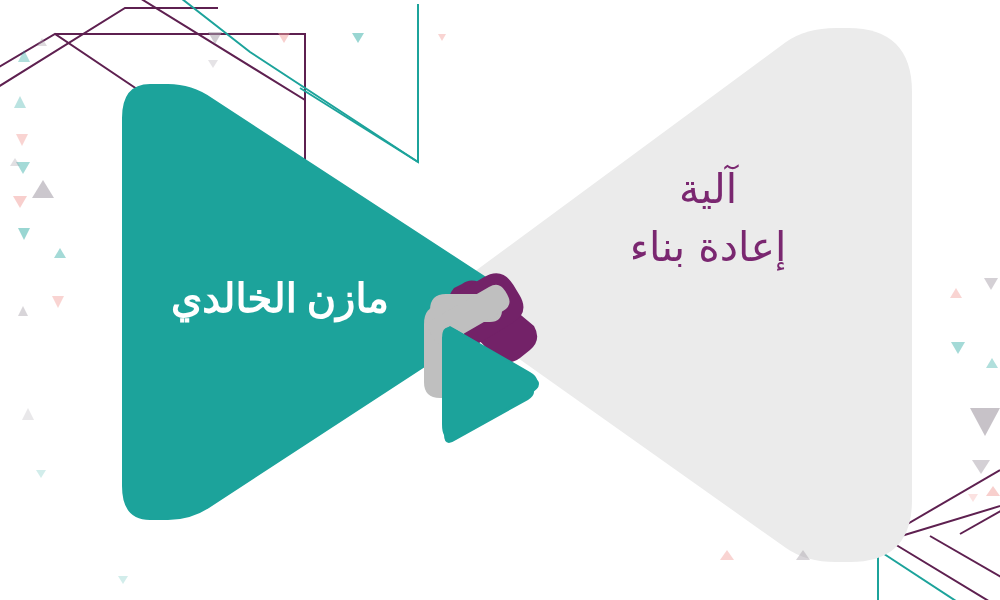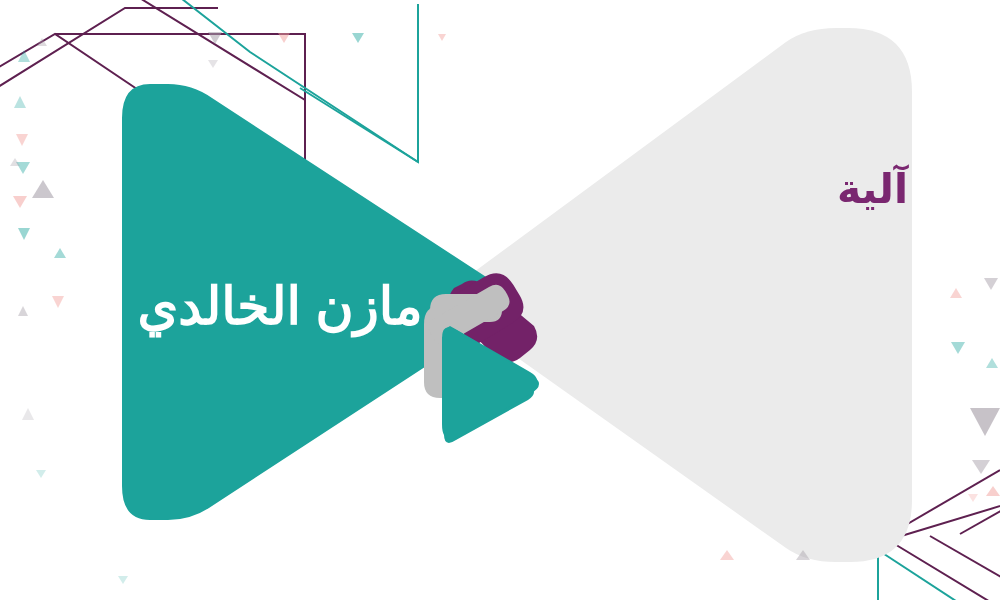--- a/index.html
+++ b/index.html
@@ -35,44 +35,43 @@
     position: absolute;
     right: 92px;
     top: 160px;
     width: 400px;
     text-align: center;
     direction: rtl;
     z-index: 5;
   }
   .title-line {
     font-family: "DejaVu Sans", "Liberation Sans", sans-serif;
-    font-weight: bold;
+    font-weight: normal;
     line-height: 1.42;
     white-space: nowrap;
     letter-spacing: 0px;
-    text-align: right;
   }
   .title-line-1 { font-size: 41px; color: #7a2770; }
   .title-line-2 { font-size: 41px; color: #7a2770; }
   .title-line-3 { font-size: 41px; color: #19847e; }
 
   
   #author-block {
     position: absolute;
     left: 120px;
     top: 275px;
     width: 320px;
     text-align: center;
     direction: rtl;
     z-index: 5;
   }
   .author-name {
-    font-family: Liberation Sans, sans-serif;
+    font-family: Liberation Serif, serif;
     font-weight: bold;
-    font-size: 52px;
+    font-size: 40px;
     color: #ffffff;
     white-space: nowrap;
     line-height: 1.2;
   }
 </style>
 </head>
 <body>
 
 <div id="stage">
 
@@ -206,20 +205,21 @@
                Q 442,446 460,436
                L 530,394
                Q 548,384 530,374
                L 460,332
                Q 442,320 442,338 Z" fill="#1ca39b"></path>
     </g>
   </svg>
 
   <div id="title-block">
     <div class="title-line title-line-1">آلية</div>
+    <div class="title-line title-line-2">إعادة بناء</div>
   </div>
 
   <div id="author-block">
     <div class="author-name">مازن الخالدي</div>
   </div>
 
   <svg class="layer" id="deco-front" viewBox="0 0 1000 600" width="1000" height="600" xmlns="http://www.w3.org/2000/svg">
 
     <polygon points="208,32 222,32 215,44" fill="#a9a2ab" opacity="0.55"></polygon>
     <polygon points="278,33 290,33 284,43" fill="#f2a09b" opacity="0.5"></polygon>

